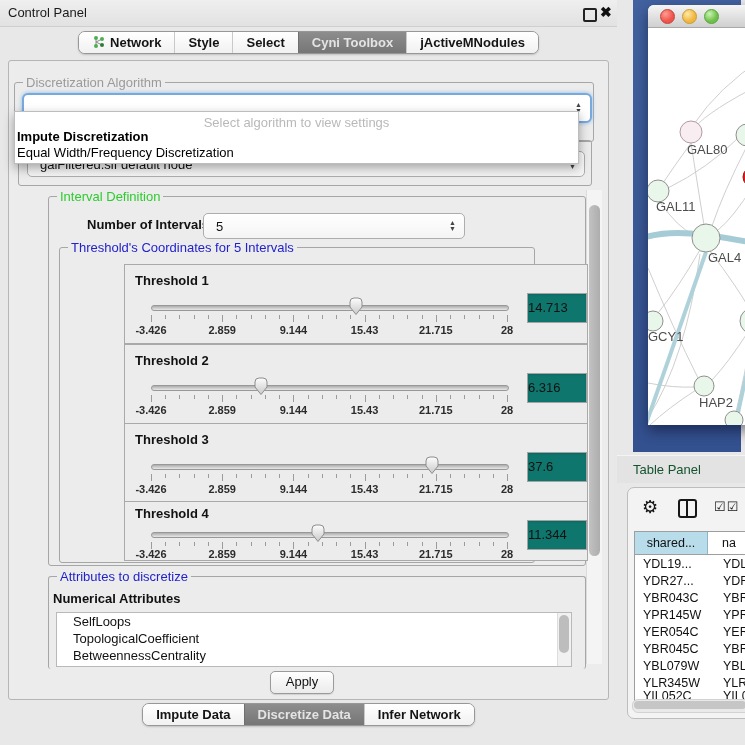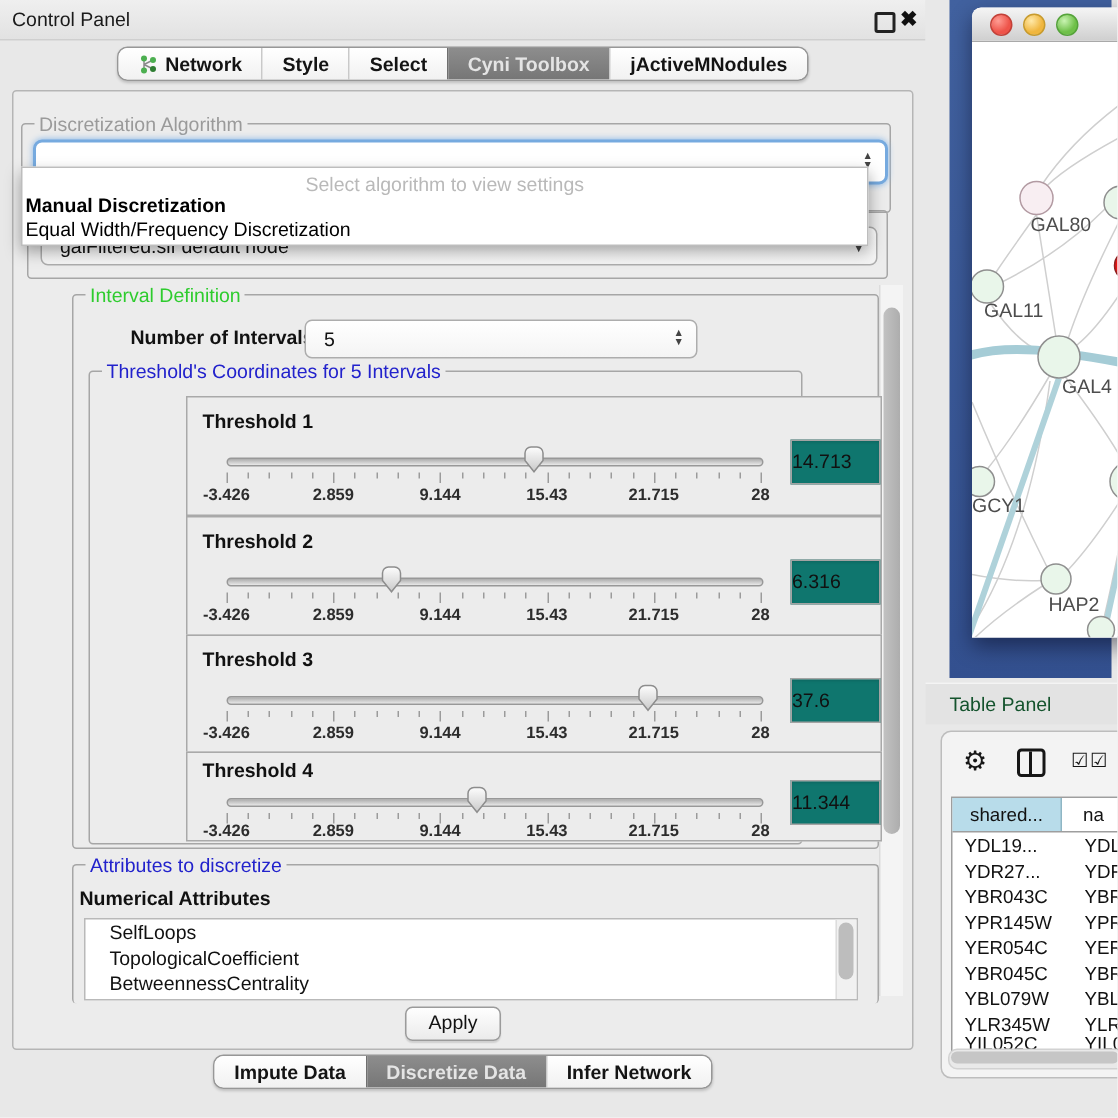--- a/index.html
+++ b/index.html
@@ -13,21 +13,21 @@
                border-bottom:1px solid #cfcfcf;}
   .cp-title{left:8px;top:5px;font-size:13px;color:#1a1a1a;}
   .float-icon{left:583px;top:8px;width:10px;height:10px;border:2px solid #222;border-radius:2px;}
   .close-icon{left:600px;top:4px;font-size:14px;font-weight:bold;color:#111;}
 
   .tabrow{left:0;top:31px;width:617px;display:flex;justify-content:center;}
   .seg{display:flex;border:1px solid #979797;border-radius:7px;overflow:hidden;
        background:#fff;box-shadow:0 1px 2px rgba(0,0,0,.18);}
   .seg-item{padding:3px 13px;font-size:13px;font-weight:bold;color:#141414;
             background:linear-gradient(#ffffff,#f1f1f1);border-left:1px solid #c9c9c9;
-            display:flex;align-items:center;gap:5px;white-space:nowrap;}
+            display:flex;gap:5px;white-space:nowrap;}
   .seg-item:first-child{border-left:none;}
   .seg-item.sel{background:linear-gradient(#8d8d8d,#767676);color:var(--tab-sel-fg);border-left-color:#6f6f6f;}
 
   .cp-body{left:8px;top:60px;width:599px;height:638px;border:1px solid #b5b5b5;
            border-radius:3px;background:#ececec;}
 
   .group{position:absolute;border:1px solid #a6a6a6;border-radius:3px;}
   .group-title{position:absolute;top:-8px;left:8px;background:#ececec;padding:0 3px;
                font-size:13px;white-space:nowrap;}
 
@@ -171,21 +171,21 @@
 
     <div class="abs focus-combo">
       <span class="stepper">
           <span>▲</span>
           <span>▼</span>
         </span>
     </div>
 
     <div class="abs popup">
       <div class="popup-hint">Select algorithm to view settings</div>
-      <div class="popup-opt1">Manual Discretization</div>
+      <div class="popup-opt1">Impute Discretization</div>
       <div class="popup-opt2">Equal Width/Frequency Discretization</div>
     </div>
 
     <div class="group" style="left:18px;top:140px;width:572px;height:44px;">
       <span class="group-title" style="color:#1a1a1a;">Table Data</span>
       <div class="combo" style="left:8px;top:10px;width:556px;height:24px;">
         <span class="val">galFiltered.sif default node</span>
         <span class="stepper">
             <span>▲</span>
             <span>▼</span>

